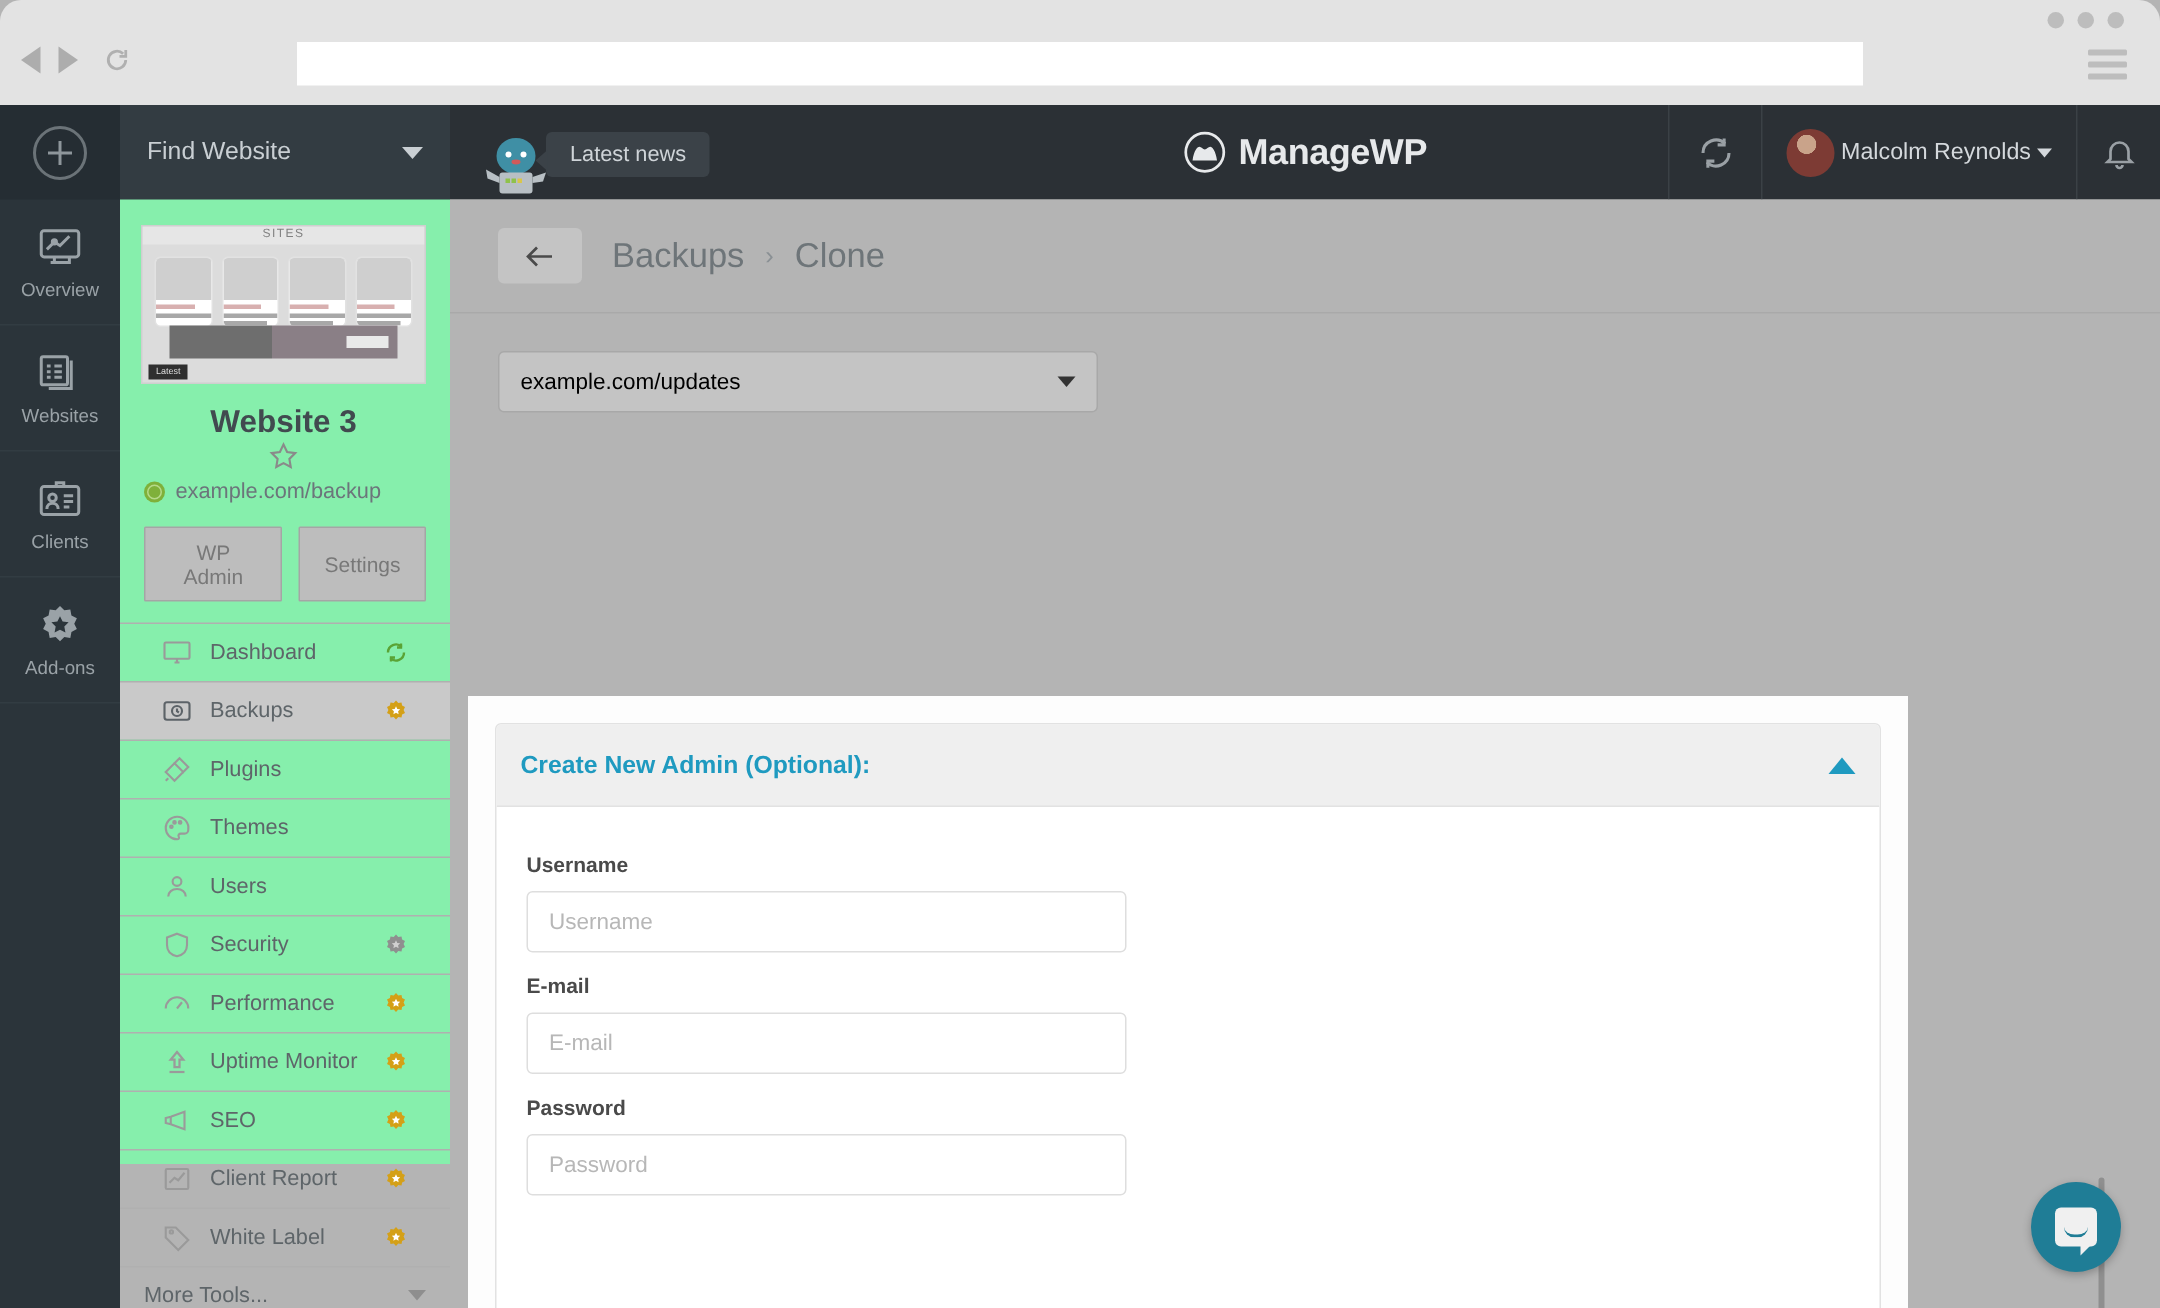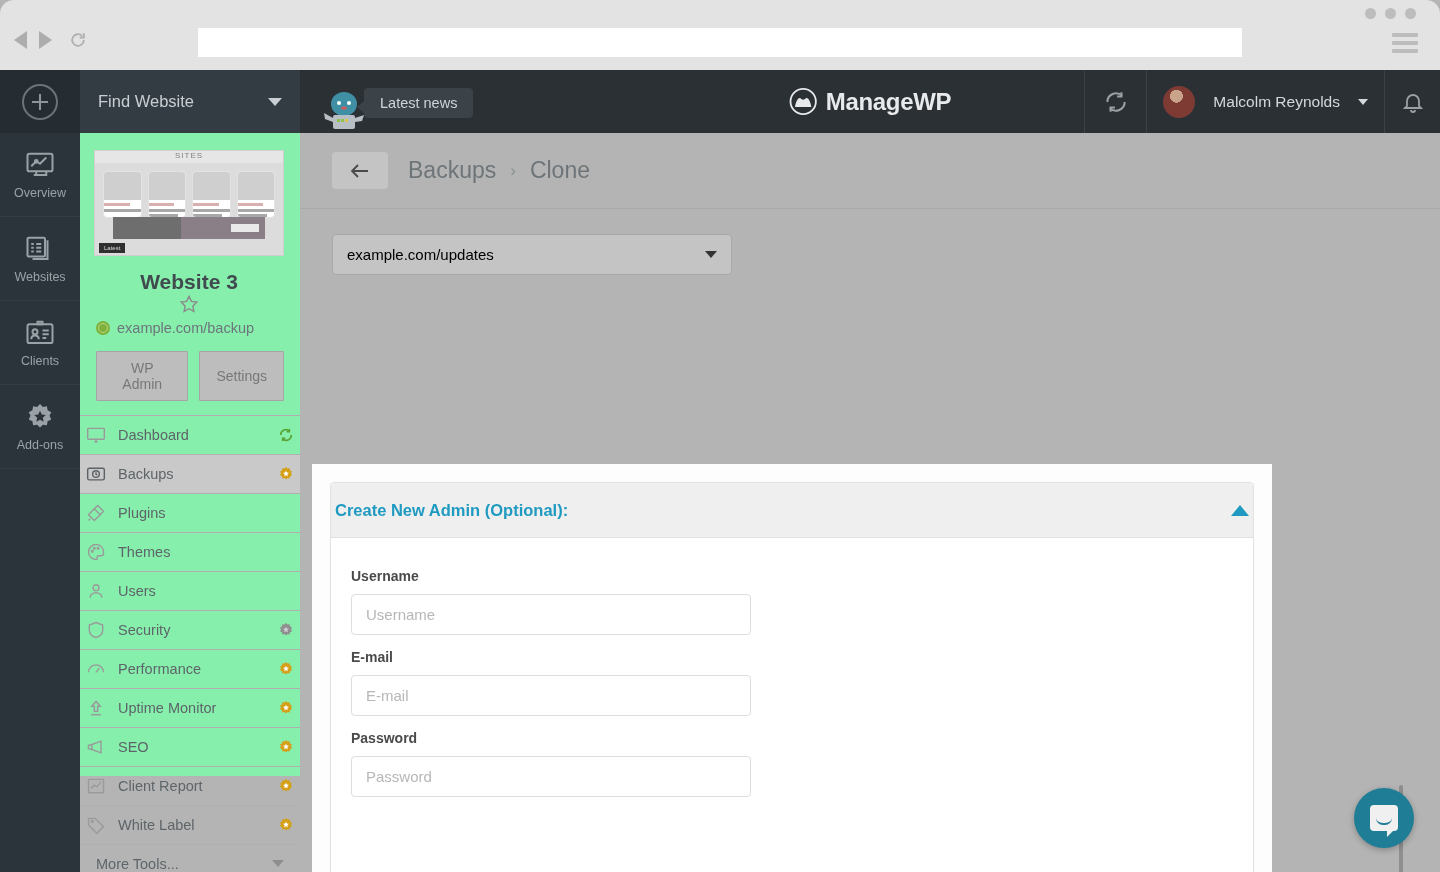--- a/index.html
+++ b/index.html
@@ -95,21 +95,21 @@
   .globe::before { content: ""; position: absolute; inset: 2px; border: 1px solid #b6d98a; border-radius: 50%; }
   .site-url span { color: #6c757b; font-size: 14.5px; }
   .site-btns { display: flex; gap: 11px; padding: 15px 16px 0 16px; }
   .site-btns button {
     background: #bdbdbd; border: 1px solid #a5a5a5; color: #787878; font-size: 14px;
     padding: 8px 16px; border-radius: 1px; cursor: pointer; font-family: inherit;
   }
 
   .nav-list { margin-top: 14px; }
   .nav-item {
-    height: 39px; display: flex; align-items: center; gap: 12px; padding: 0 6px;
+    height: 39px; display: flex; align-items: center; gap: 12px; padding: 0 28px;
     border-top: 1px solid #b0b0b0; color: #5e6569; font-size: 14.5px; cursor: pointer;
     position: relative;
   }
   .nav-item.active { background: #c9c9c9; }
   .nav-item .nico { width: 20px; height: 20px; color: #9a9a9a; flex: none; display: flex; align-items: center; justify-content: center; }
   .nav-item .lbl { flex: 1; }
   .badge-gear { width: 16px; height: 16px; }
   .nav-more { height: 38px; display: flex; align-items: center; justify-content: space-between; padding: 0 16px; border-top: 1px solid #b0b0b0; color: #5e6569; font-size: 14.5px; cursor: pointer; }
   .caret-sm { width: 0; height: 0; border-left: 6px solid transparent; border-right: 6px solid transparent; border-top: 7px solid #8e8e8e; }
 
@@ -126,21 +126,21 @@
   .news-bubble::before {
     content: ""; position: absolute; left: -7px; top: 12px;
     border-top: 7px solid transparent; border-bottom: 7px solid transparent; border-right: 8px solid #3b4248;
   }
   .brand { position: absolute; left: 50%; transform: translateX(-50%); display: flex; align-items: center; gap: 8px; }
   .brand .logo { width: 29px; height: 29px; }
   .brand .bname { color: #e7e9eb; font-size: 24px; font-weight: 700; letter-spacing: -0.3px; }
   .tb-right { margin-left: auto; display: flex; align-items: stretch; height: 63px; }
   .tb-cell { display: flex; align-items: center; justify-content: center; border-left: 1px solid #3b4146; cursor: pointer; }
   .tb-sync { width: 62px; color: #9aa0a5; }
-  .tb-user { padding: 0 16px; gap: 18px; }
+  .tb-user { padding: 0 16px; gap: 4px; }
   .avatar { width: 32px; height: 32px; border-radius: 50%; background: radial-gradient(circle at 42% 32%, #c9a38a 0 22%, #7d3b34 23% 100%); flex: none; }
   .tb-user .uname { color: #d4d8dc; font-size: 15.5px; }
   .tb-bell { width: 56px; color: #9aa0a5; }
 
   
   .content { position: absolute; left: 300px; top: 63px; right: 0; bottom: 0; background: #b4b4b4; overflow: hidden; }
   .crumb-bar { height: 76px; border-bottom: 1px solid #a9a9a9; display: flex; align-items: center; padding-left: 32px; gap: 20px; }
   .back-btn {
     width: 56px; height: 37px; background: #c4c4c4; border-radius: 4px;
     display: flex; align-items: center; justify-content: center; cursor: pointer; color: #4a4a4a;
@@ -157,21 +157,21 @@
   }
   .site-select .caret { width: 0; height: 0; border-left: 6px solid transparent; border-right: 6px solid transparent; border-top: 7px solid #333; }
 
   .panel {
     position: absolute; left: 12px; top: 254px; width: 960px; background: #fdfdfd;
     padding: 18px;
   }
   .card { background: #fff; border: 1px solid #e2e2e2; border-radius: 4px; overflow: hidden; }
   .card-head {
     background: #efefef; border-bottom: 1px solid #e2e2e2; height: 55px;
-    display: flex; align-items: center; justify-content: space-between; padding: 0 4px;
+    display: flex; align-items: center; justify-content: space-between; padding: 0 16px;
     cursor: pointer;
   }
   .card-head h3 { color: #1f9ac0; font-size: 16.5px; font-weight: 700; }
   .tri-up { width: 0; height: 0; border-left: 9px solid transparent; border-right: 9px solid transparent; border-bottom: 11px solid #1f9ac0; }
   .card-body { padding: 30px 20px 40px 20px; min-height: 340px; }
   .field { margin-bottom: 14px; }
   .field label { display: block; font-size: 14px; font-weight: 700; color: #4a4a4a; margin-bottom: 10px; }
   .field input {
     width: 400px; height: 41px; border: 1px solid #dedede; border-radius: 4px;
     padding: 0 14px; font-size: 15px; color: #3c3c3c; font-family: inherit; background: #fff;

